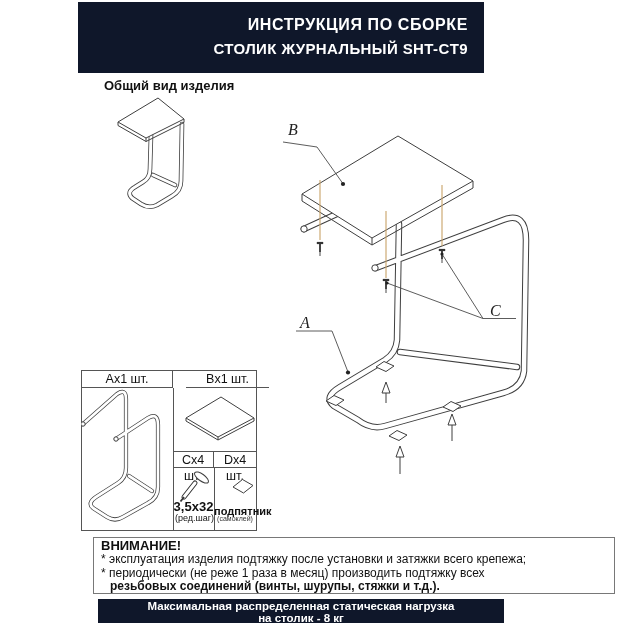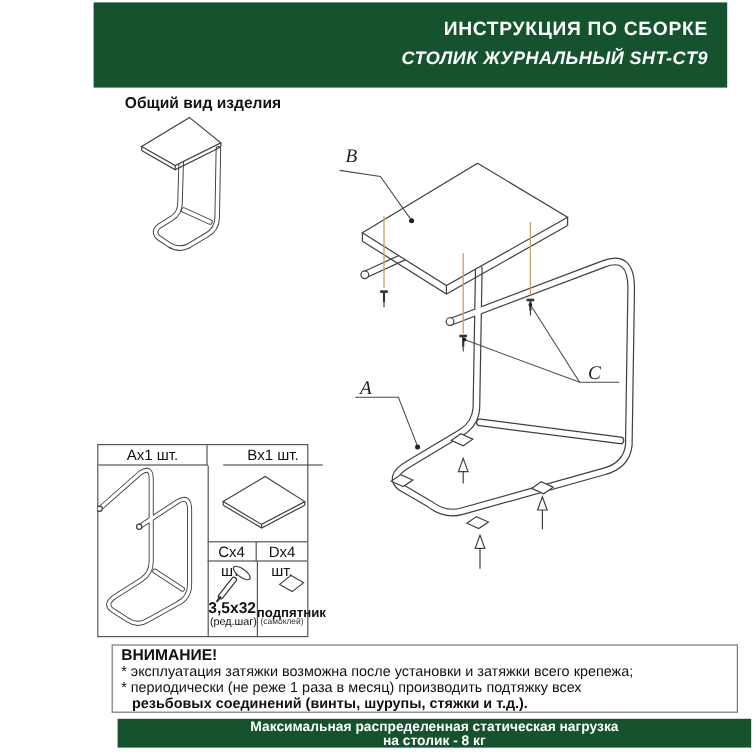--- a/index.html
+++ b/index.html
@@ -1,21 +1,21 @@
 <!DOCTYPE html>
 <html><head>
 <meta charset="utf-8">
 <style>
   html,body{margin:0;padding:0;background:#ffffff;}
   #page{position:relative;width:630px;height:630px;background:#fff;overflow:hidden;
         font-family:"Liberation Sans",sans-serif;color:#111;}
-  .band{position:absolute;left:78px;width:528px;background:#14532d;color:#fff;}
+  .band{position:absolute;left:78px;width:406px;background:#0f172a;color:#fff;}
   #header-band{top:2px;height:71px;text-align:right;box-sizing:border-box;padding:11px 16px 0 0;}
   #header-band .l1{font-size:16px;font-weight:bold;letter-spacing:.6px;line-height:24px;}
-  #header-band .l2{font-size:15px;font-weight:bold;letter-spacing:.4px;line-height:24px;font-style:italic;}
+  #header-band .l2{font-size:15px;font-weight:bold;letter-spacing:.4px;line-height:24px;}
   #gv-title{position:absolute;left:104px;top:78px;font-size:13px;font-weight:bold;}
   svg{position:absolute;}
   .ln{stroke:#3f3f3f;stroke-width:1;fill:none;}
   .face{fill:#ffffff;stroke:#3f3f3f;stroke-width:1;}
   .tube-o{stroke:#3f3f3f;fill:none;stroke-linecap:round;stroke-linejoin:round;}
   .tube-i{stroke:#ffffff;fill:none;stroke-linecap:round;stroke-linejoin:round;}
   .cap{fill:#fff;stroke:#3f3f3f;stroke-width:1;}
   .leader{stroke:#4a4a4a;stroke-width:0.9;fill:none;}
   .dot{fill:#222;}
   .axis{stroke:#c9a267;stroke-width:1.1;}
@@ -193,21 +193,21 @@
       <ellipse class="face" cx="201.5" cy="477.5" rx="8.3" ry="3.4" transform="rotate(36 201.5 477.5)"></ellipse>
     </g>
 
     <g>
       <polygon class="pad" points="233,487 242.5,479.5 253,485.5 243.5,493"></polygon>
     </g>
   </svg>
 
   <div id="warning-box">
     <div class="wt">ВНИМАНИЕ!</div>
-    <div class="wl">* эксплуатация затяжки возможна после установки и затяжки всего крепежа;</div>
+    <div class="wl">* эксплуатация изделия подтяжку после установки и затяжки всего крепежа;</div>
     <div class="wl">* периодически (не реже 1 раза в месяц) производить подтяжку всех</div>
     <div class="wl ind">резьбовых соединений (винты, шурупы, стяжки и т.д.).</div>
   </div>
 
   <div class="band" id="footer-band">
     <div>Максимальная распределенная статическая нагрузка</div>
     <div>на столик - 8 кг</div>
   </div>
 
 </div>

